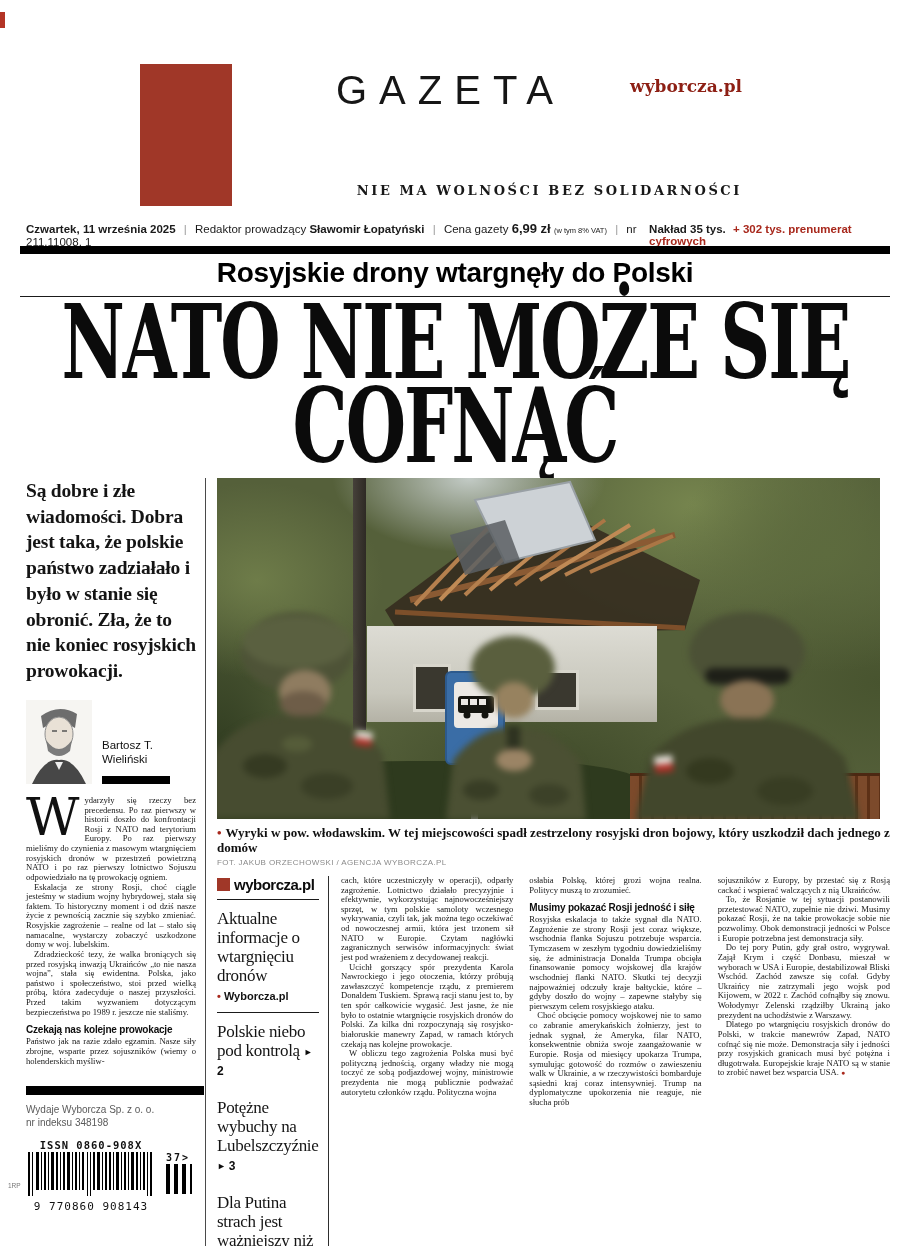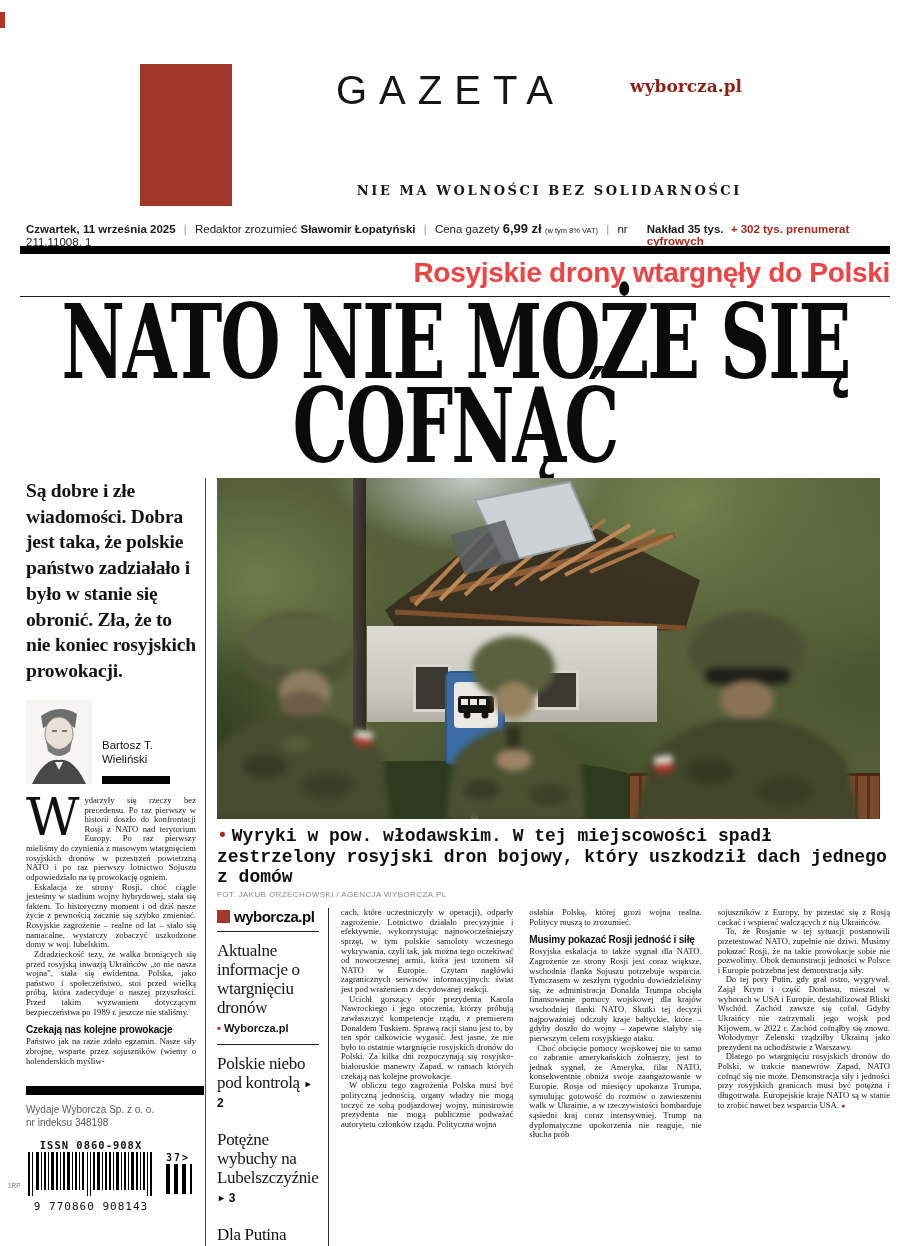--- a/index.html
+++ b/index.html
@@ -30,23 +30,23 @@
   .dateline { position:absolute; left:26px; right:20px; top:221px; display:flex;
               justify-content:space-between; align-items:baseline;
               font-family:"Liberation Sans",sans-serif; font-size:11.5px; color:#1a1a1a; }
   .dl-bold { font-weight:700; }
   .dl-sep { color:#999; margin:0 5px; font-weight:400; }
   .dl-price { font-size:13px; }
   .dl-note { font-size:7.5px; }
   .dl-red { color:#a8281c; margin-left:4px; }
 
   .black-bar { position:absolute; left:20px; right:20px; top:246px; height:8px; background:#000; }
-  .kicker { position:absolute; left:20px; right:20px; top:257px; text-align:right;
+  .kicker { position:absolute; left:20px; right:20px; top:257px; text-align:center;
             font-family:"Liberation Sans",sans-serif; font-weight:700; font-size:28px;
-            letter-spacing:-0.3px; color:#ef4444; }
+            letter-spacing:-0.3px; color:#000000; }
   .rule { position:absolute; left:20px; right:20px; top:296px; height:1px; background:#1a1a1a; }
 
   
   .headline { position:absolute; left:20px; right:20px; top:300px; height:172px; color:#0b0b0b; }
   .hl-line { display:flex; justify-content:center; height:84px; }
   .hl-line span { flex:0 0 auto; white-space:nowrap; font-family:"DejaVu Serif",serif;
                   font-weight:700; font-size:102px; line-height:84px; letter-spacing:-3px;
                   transform:scaleX(0.68); transform-origin:center; }
 
   
@@ -116,21 +116,21 @@
                    background:#ece9e4; border-radius:4px; }
   .ph-sign-pole { position:absolute; left:254px; top:287px; width:7px; height:54px;
                   background:#8a8f93; z-index:3; }
   .soldier { position:absolute; filter:blur(3px); z-index:4; }
   .sol-left { left:-12px; top:126px; }
   .sol-center { left:224px; top:152px; }
   .sol-right { left:418px; top:128px; }
 
   
   .caption-block { margin-top:7px; }
-  .caption { font-family:Liberation Mono, monospace; font-weight:700; font-size:18px;
+  .caption { font-family:Liberation Serif, serif; font-weight:700; font-size:13px;
              line-height:1.15; color:#101010; }
   .caption .bullet { color:#a8281c; margin-right:4px; }
   .credit { font-family:"Liberation Sans",sans-serif; font-size:8px; color:#8a8a8a;
             letter-spacing:0.4px; margin-top:2px; }
 
   
   .cols-row { display:flex; margin-top:9px; height:378px; overflow:hidden; }
   .sidebar { width:112px; min-width:112px; border-right:1px solid #2e2e2e; padding-right:9px; }
   .cols { display:flex; flex:1; gap:16px; padding-left:12px; }
   .col { flex:1; }
@@ -160,21 +160,21 @@
     <div class="logo-red"></div>
     <div class="gazeta">GAZETA</div>
     <div class="site-link">wyborcza.pl</div>
     <div class="tagline">NIE MA WOLNOŚCI BEZ SOLIDARNOŚCI</div>
   </header>
 
   <div class="dateline">
     <div class="dl-left">
       <span class="dl-bold">Czwartek, 11 września 2025</span>
       <span class="dl-sep">|</span>
-      <span>Redaktor zrozumieć</span>
+      <span>Redaktor prowadzący</span>
       <span class="dl-bold">Sławomir Łopatyński</span>
       <span class="dl-sep">|</span>
       <span>Cena gazety</span>
       <span class="dl-bold dl-price">6,99 zł</span>
       <span class="dl-note">(w tym 8% VAT)</span>
       <span class="dl-sep">|</span>
       <span>nr 211.11008, 1</span>
     </div>
     <div class="dl-right">
       <span class="dl-bold">Nakład 35 tys.</span>

